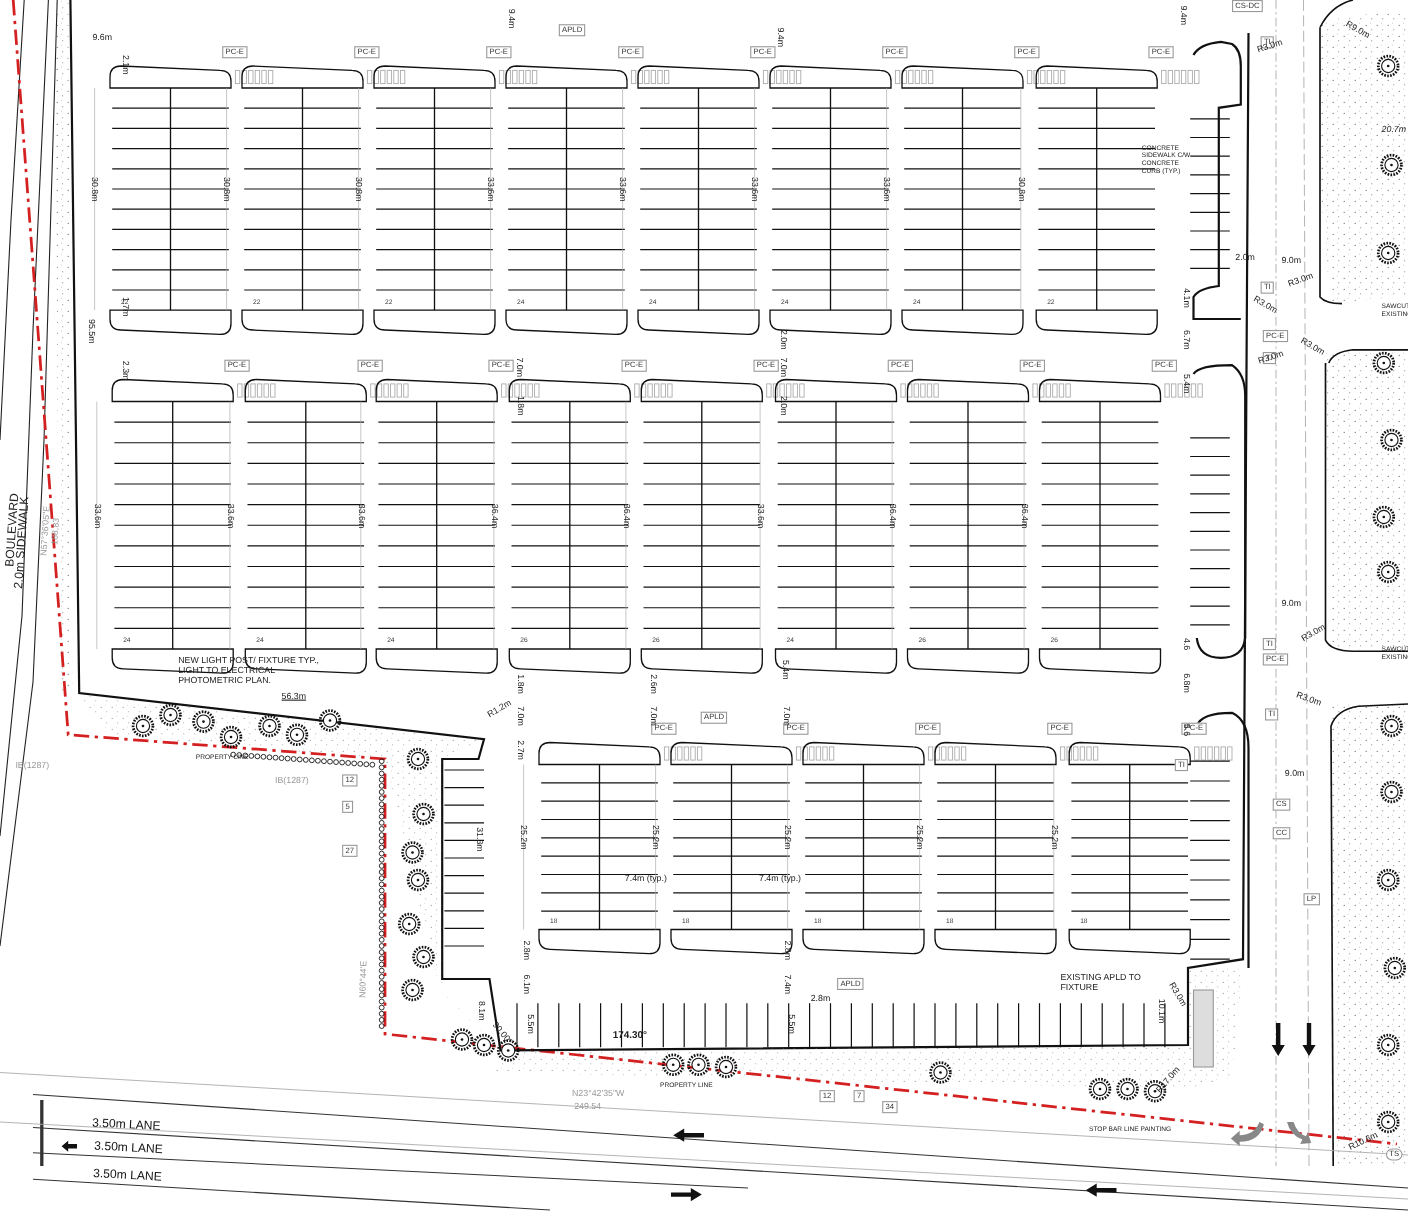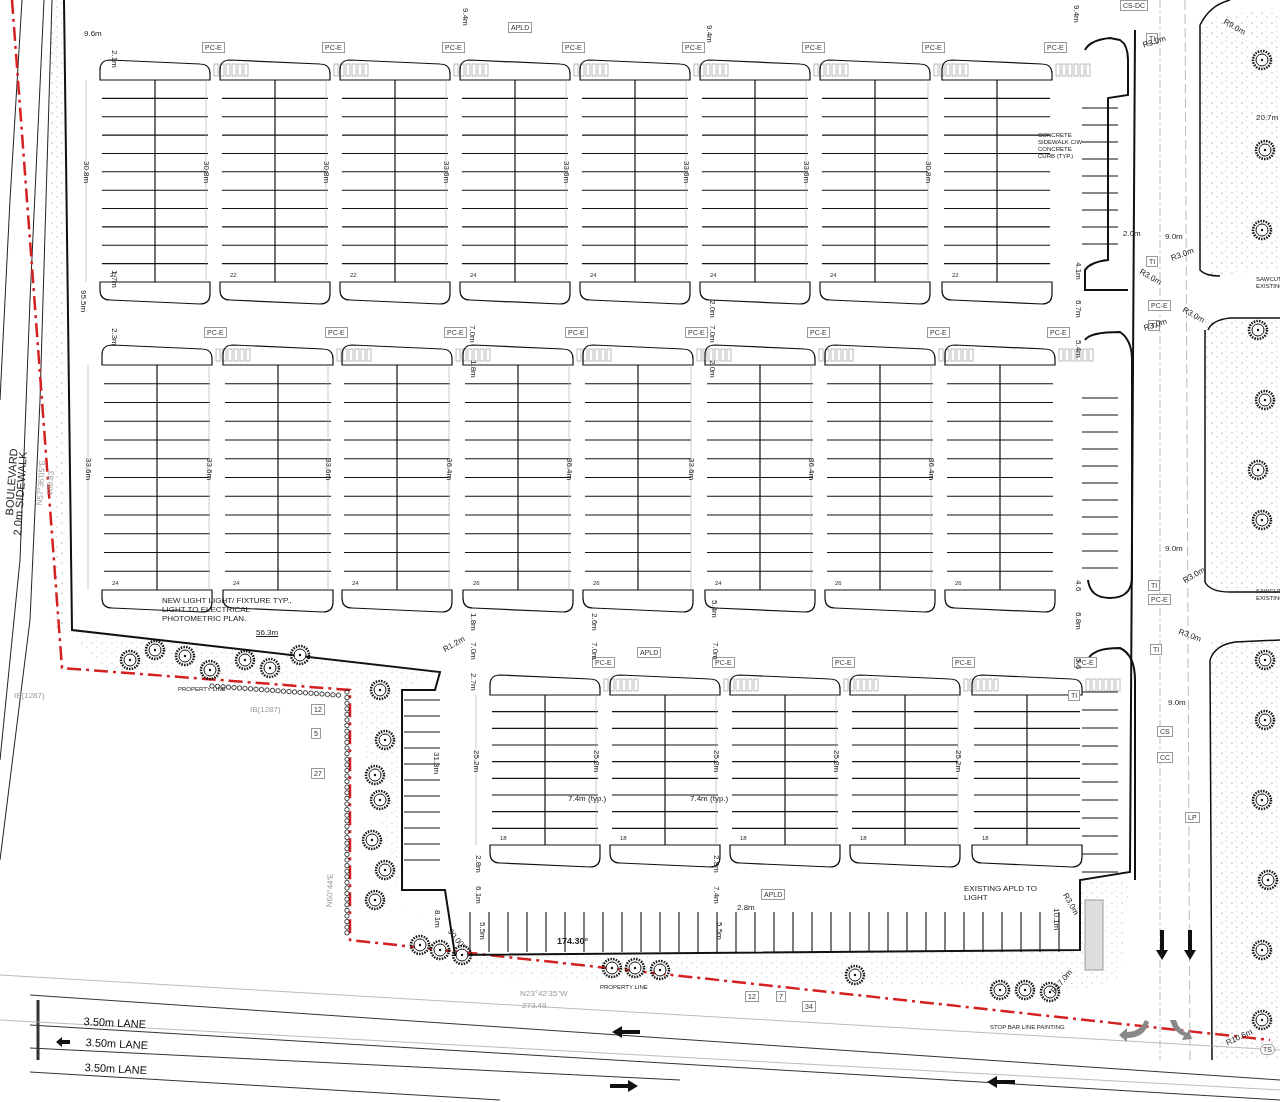--- a/index.html
+++ b/index.html
@@ -614,37 +614,37 @@
 
 <div class="road" style="left:84px;top:1015px;">3.50m LANE</div>
 <div class="road" style="left:86px;top:1036px;">3.50m LANE</div>
 <div class="road" style="left:85px;top:1061px;">3.50m LANE</div>
 
 <div class="lbl gray" style="left:14px;top:692px;font-size:8px;">IB(1287)</div>
 <div class="lbl gray" style="left:250px;top:706px;font-size:8px;">IB(1287)</div>
 <div class="lbl" style="left:178px;top:686px;font-size:6px;">PROPERTY LINE</div>
 <div class="lbl" style="left:600px;top:984px;font-size:6px;">PROPERTY LINE</div>
 <div class="lbl gray" style="left:520px;top:990px;font-size:8px;">N23°42'35"W</div>
-<div class="lbl gray" style="left:522px;top:1002px;font-size:8px;">273.49</div>
+<div class="lbl gray" style="left:522px;top:1002px;font-size:8px;">249.54</div>
 <div class="lbl gray" style="font-size:8px;transform:rotate(-88deg);transform-origin:left top;left:326px;top:907px;">N60°44'E</div>
 
 <div class="note" style="left:162px;top:596px;">
-  <div>NEW LIGHT LIGHT/ FIXTURE TYP.,</div>
+  <div>NEW LIGHT POST/ FIXTURE TYP.,</div>
     <div>LIGHT TO ELECTRICAL</div>
     <div>PHOTOMETRIC PLAN.</div>
 </div>
 <div class="note" style="left:1038px;top:132px;font-size:6px;">
   <div>CONCRETE</div>
     <div>SIDEWALK C/W</div>
     <div>CONCRETE</div>
     <div>CURB (TYP.)</div>
 </div>
 <div class="note" style="left:964px;top:884px;">
   <div>EXISTING APLD TO</div>
-    <div>LIGHT</div>
+    <div>FIXTURE</div>
 </div>
 <div class="lbl" style="left:990px;top:1024px;font-size:6px;">STOP BAR LINE PAINTING</div>
 <div class="note" style="left:1256px;top:276px;font-size:6px;">
     <div>SAWCUT</div>
     <div>EXISTING</div>
   </div>
 <div class="note" style="left:1256px;top:588px;font-size:6px;">
     <div>SAWCUT</div>
     <div>EXISTING</div>
   </div>
@@ -701,21 +701,21 @@
 <div class="dim" style="left:256px;top:629px;text-decoration:underline;">56.3m</div>
 <div class="dim" style="left:442px;top:647px;transform:rotate(-30deg);">R1.2m</div>
 <div class="dim" style="left:568px;top:795px;">7.4m (typ.)</div>
 <div class="dim" style="left:690px;top:795px;">7.4m (typ.)</div>
 <div class="dim" style="left:737px;top:904px;">2.8m</div>
 <div class="dim" style="left:557px;top:937px;font-size:9px;font-weight:bold;">174.30°</div>
 <div class="dim" style="left:452px;top:928px;transform:rotate(50deg);">90.00°</div>
 <div class="dim" style="left:1165px;top:233px;">9.0m</div>
 <div class="dim" style="left:1165px;top:545px;">9.0m</div>
 <div class="dim" style="left:1168px;top:699px;">9.0m</div>
-<div class="dim" style="left:1256px;top:114px;">20.7m</div>
+<div class="dim" style="left:1256px;top:114px;font-style:italic;">20.7m</div>
 <div class="dim" style="left:1123px;top:230px;">2.0m</div>
 <div class="dim" style="left:1142px;top:42px;transform:rotate(-18deg);">R3.0m</div>
 <div class="dim" style="left:1142px;top:268px;transform:rotate(30deg);">R3.0m</div>
 <div class="dim" style="left:1143px;top:325px;transform:rotate(-18deg);">R3.0m</div>
 <div class="dim" style="left:1170px;top:255px;transform:rotate(-20deg);">R3.0m</div>
 <div class="dim" style="left:1185px;top:306px;transform:rotate(30deg);">R3.0m</div>
 <div class="dim" style="left:1182px;top:578px;transform:rotate(-30deg);">R3.0m</div>
 <div class="dim" style="left:1180px;top:628px;transform:rotate(20deg);">R3.0m</div>
 <div class="dim" style="left:1226px;top:18px;transform:rotate(30deg);">R9.0m</div>
 <div class="dim" style="left:1050px;top:990px;transform:rotate(-50deg);">R17.0m</div>

